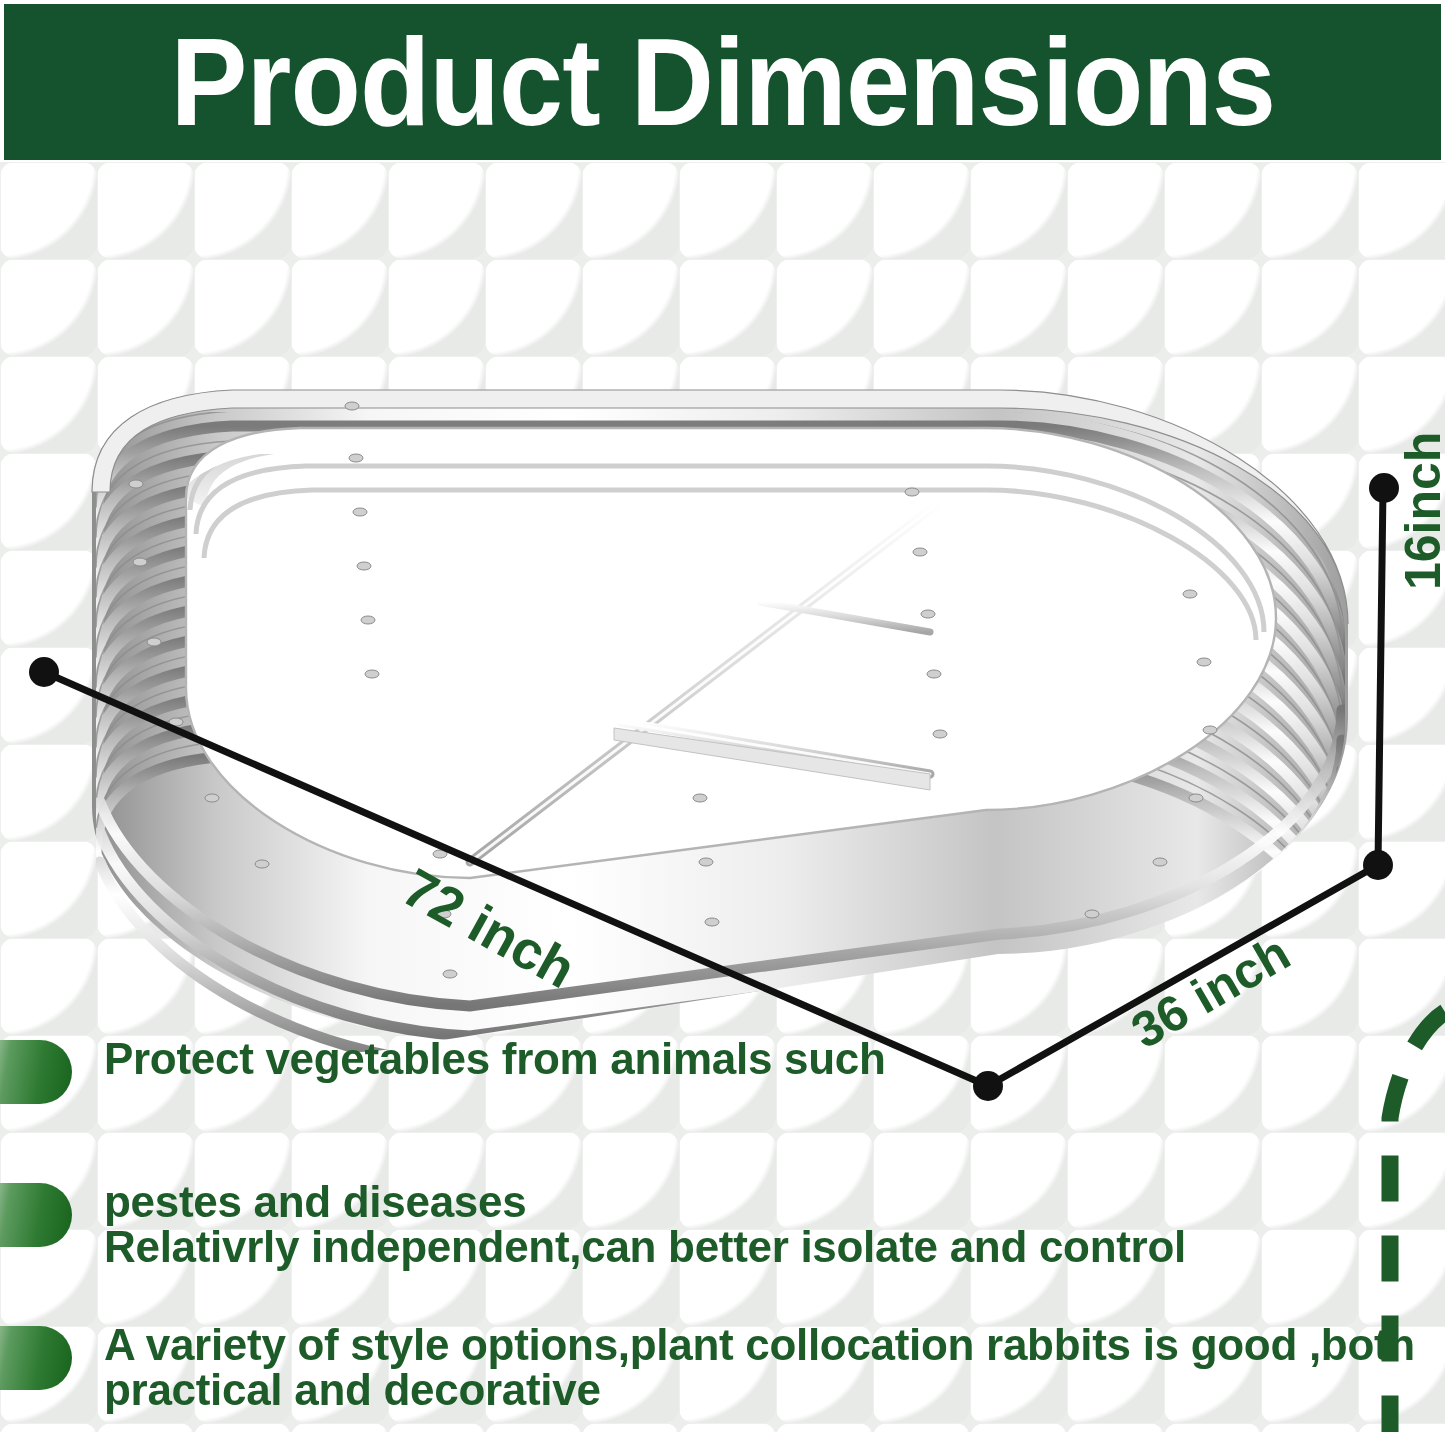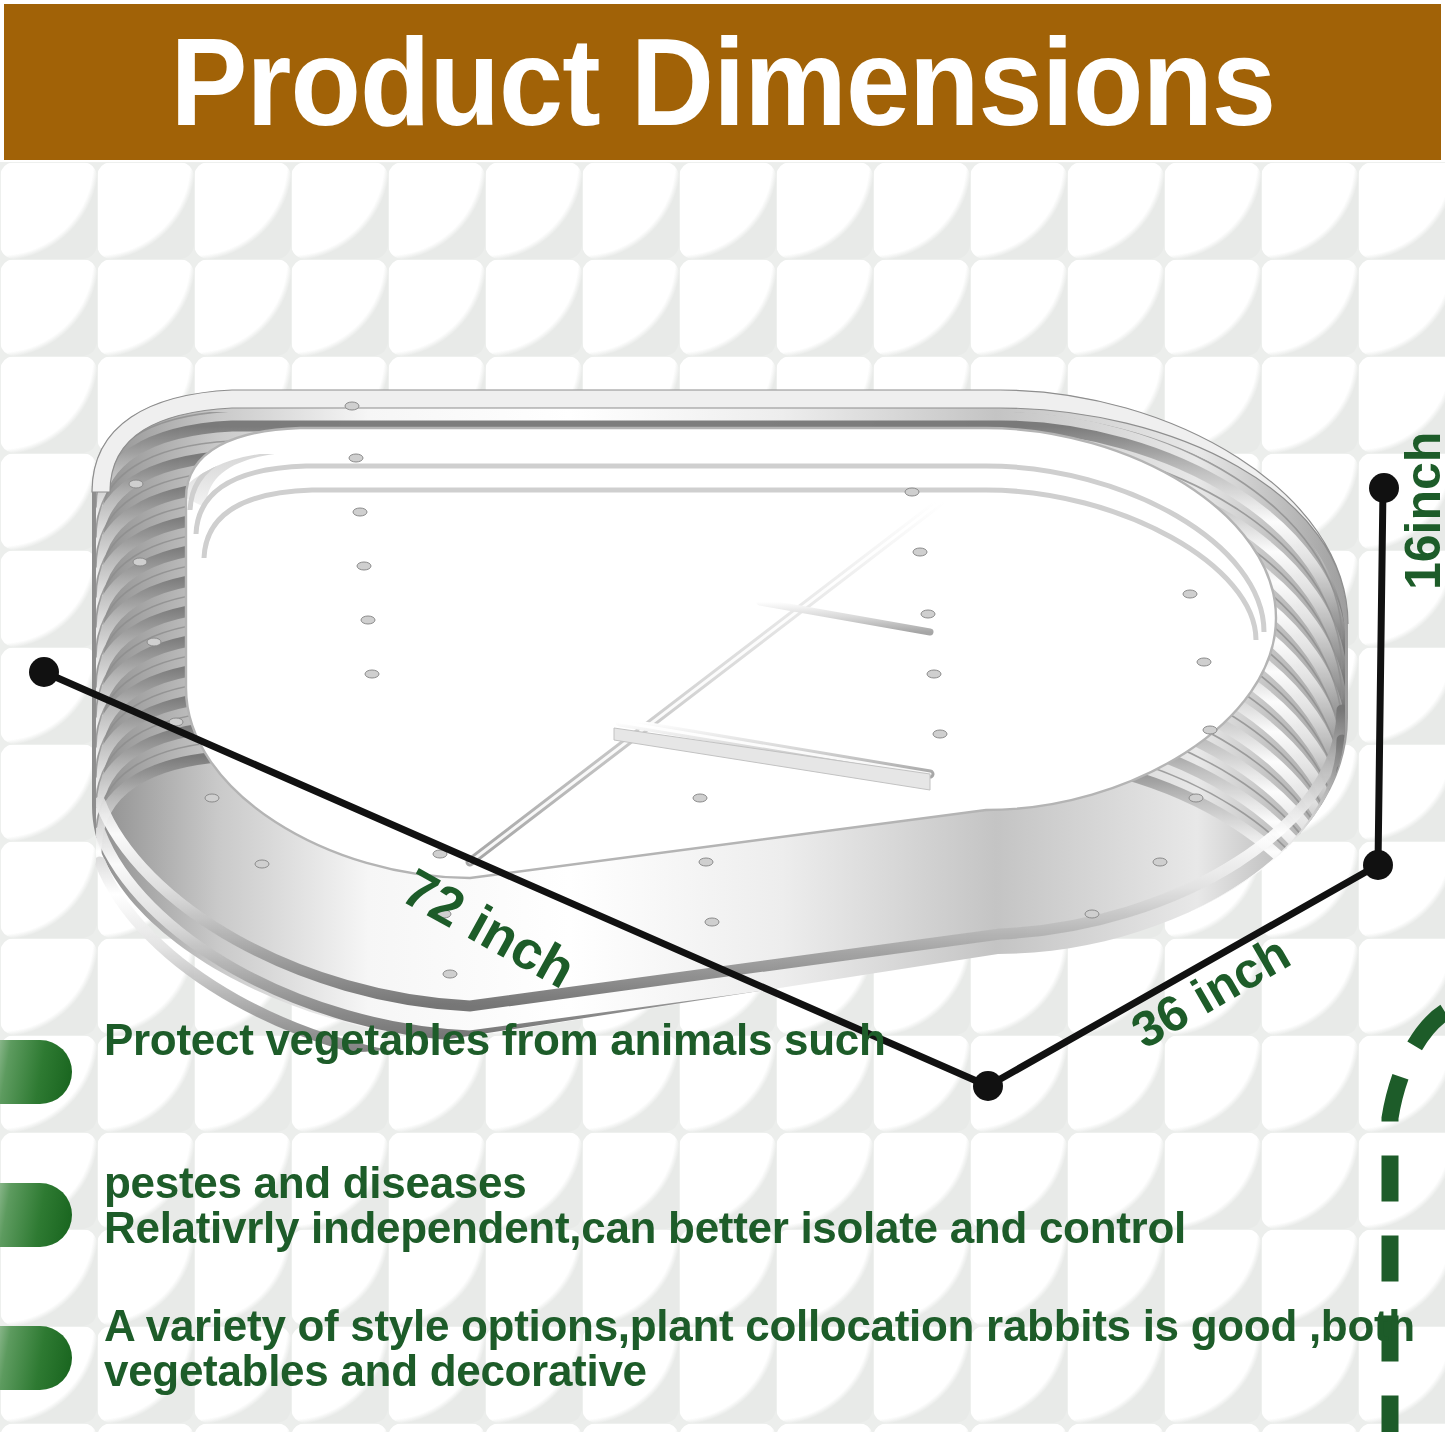--- a/index.html
+++ b/index.html
@@ -37,21 +37,21 @@
     left: 0; top: 162px;
     width: 1445px; height: 1270px;
   }
 
   
   #header-banner {
     position: absolute;
     left: 4px; top: 4px;
     width: 1437px;
     height: 156px;
-    background: #a16207;
+    background: #14532d;
     display: flex;
     align-items: center;
     justify-content: center;
     overflow: hidden;
   }
   #header-title {
     color: #ffffff;
     font-family: "Liberation Sans Narrow", "Liberation Sans", sans-serif;
     font-weight: bold;
     font-size: 124px;
@@ -119,21 +119,21 @@
     left: -14px;
     top: 22px;
     width: 86px;
     height: 64px;
     border-radius: 0 34px 34px 0;
     background: linear-gradient(100deg, #bcd6bc 0%, #5d9b5f 26%, #2e7a32 62%, #17631d 100%);
   }
   .feature-text {
     position: absolute;
     left: 104px;
-    top: 0;
+    top: 19px;
     width: 1320px;
     color: #1d5c29;
     font-family: "Liberation Sans", sans-serif;
     font-weight: bold;
     font-size: 44px;
     line-height: 1.02;
     letter-spacing: -0.3px;
   }
   .feature-text .ln {
     display: block;
@@ -609,19 +609,19 @@
       <div class="feature-text">
         <span class="ln">pestes and diseases</span>
         <span class="ln">Relativrly independent,can better isolate and control</span>
       </div>
     </div>
 
     <div class="feature-row">
       <div class="feature-marker"></div>
       <div class="feature-text">
         <span class="ln">A variety of style options,plant collocation rabbits  is good ,both</span>
-        <span class="ln">vegetables and decorative</span>
+        <span class="ln">practical and decorative</span>
       </div>
     </div>
 
   </div>
 
 </div>
 
 </body></html>

